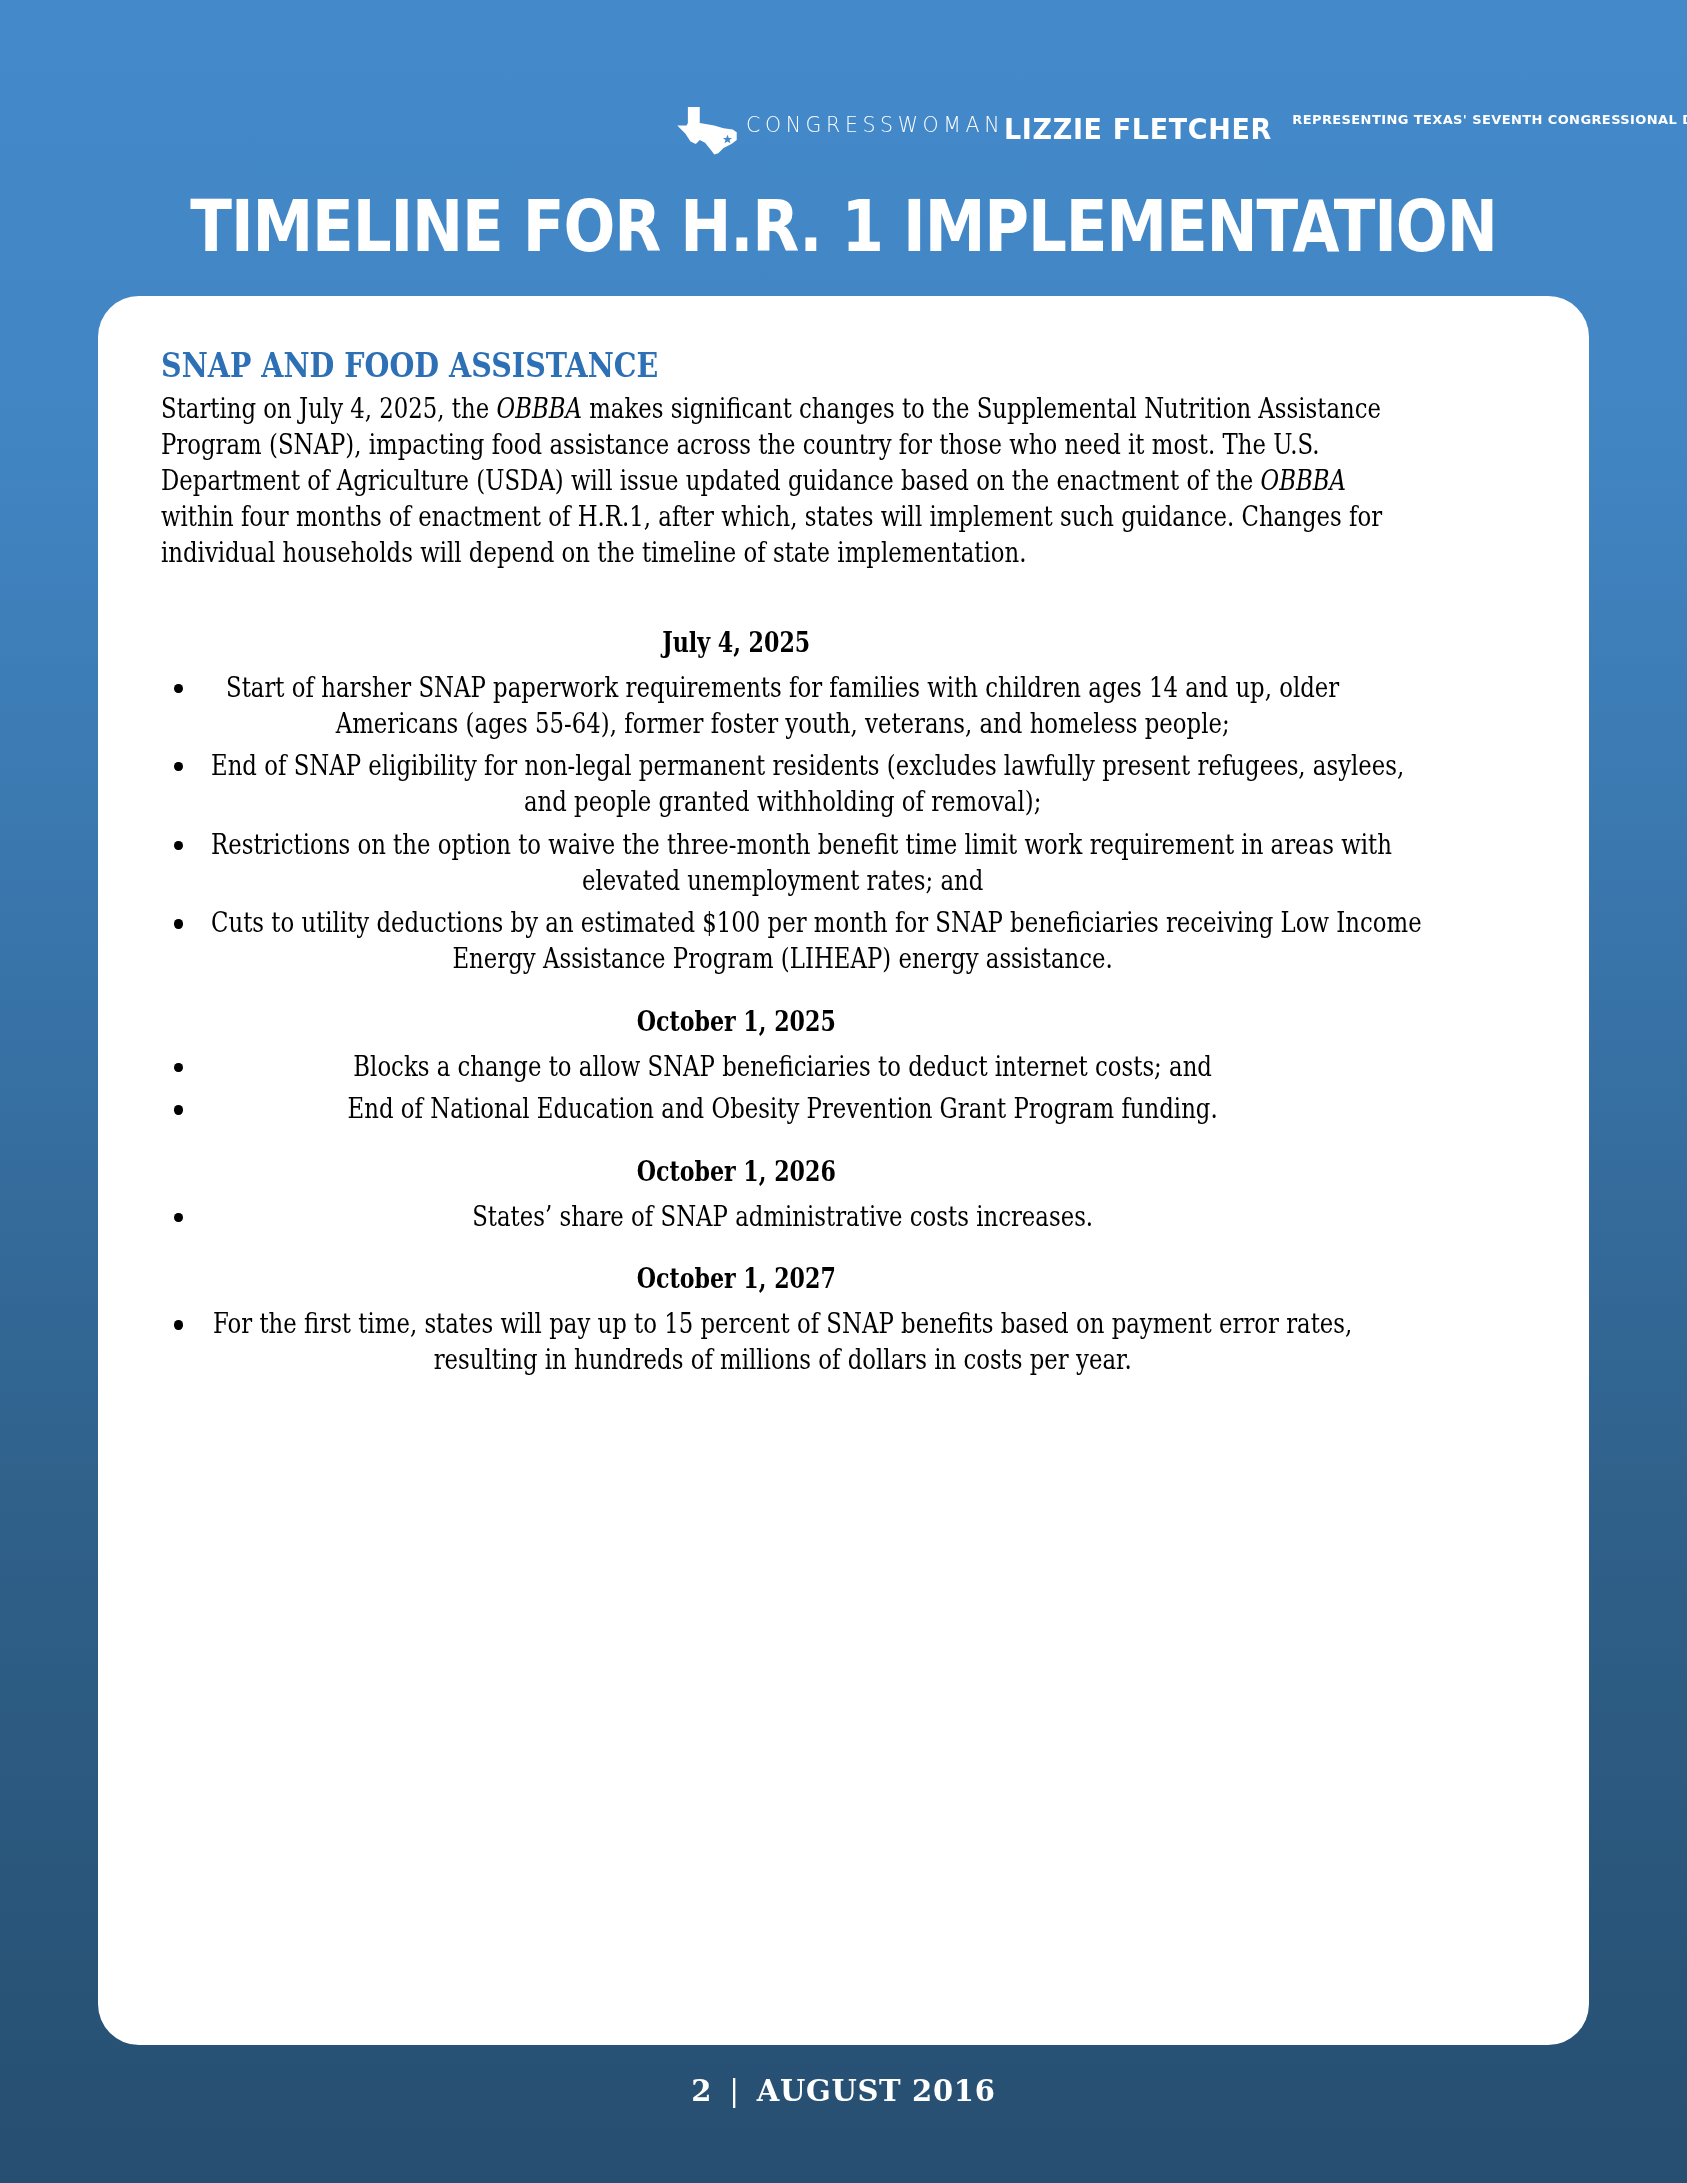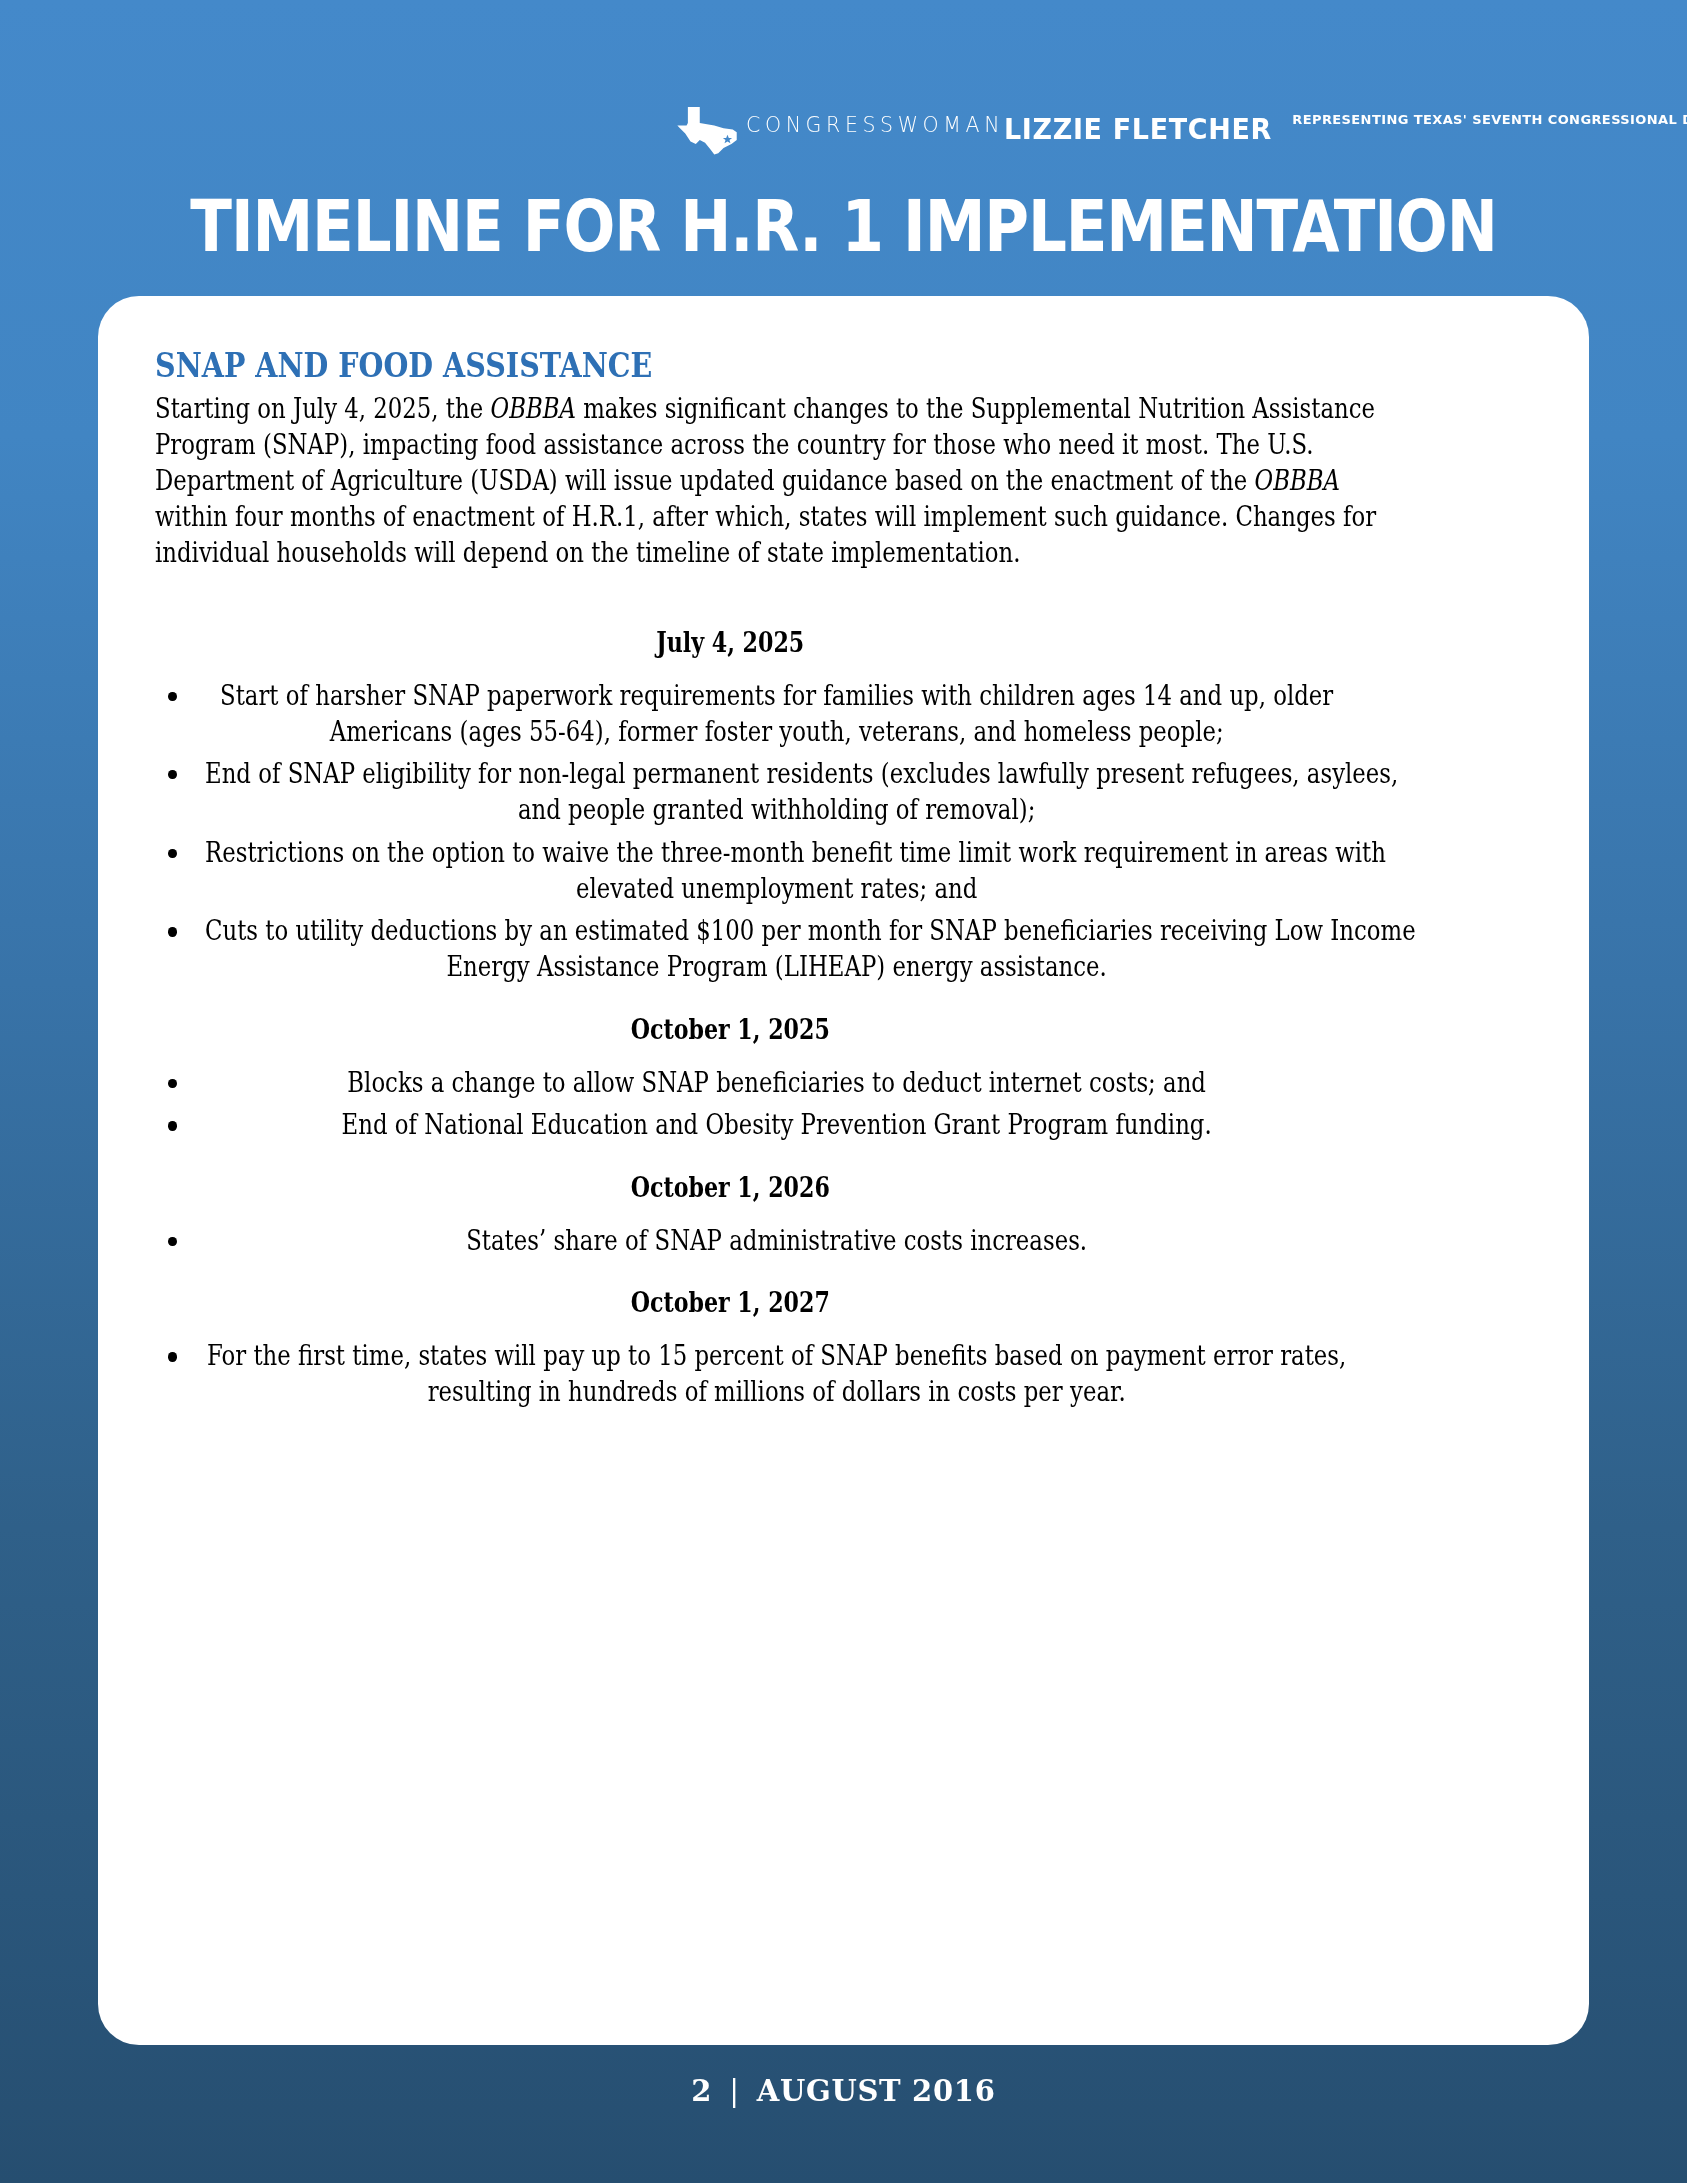--- a/index.html
+++ b/index.html
@@ -32,21 +32,21 @@
     position: absolute; left: 0; width: 1687px; top: 187px; text-align: center;
     font-family: "DejaVu Sans", sans-serif; font-weight: 700; font-size: 71px;
     letter-spacing: -1.3px; color: #fff; line-height: 79px;
     transform: scaleX(0.86); transform-origin: center;
     white-space: nowrap;
   }
   .card {
     position: absolute; left: 98px; top: 296px; width: 1491px; height: 1749px;
     background: #fff; border-radius: 41px;
   }
-  .content { position: absolute; left: 155px; top: 343px; width: 1403px; }
+  .content { position: absolute; left: 161px; top: 343px; width: 1403px; }
   .section-title {
     font-family: "DejaVu Serif", serif; font-weight: 700; font-size: 34px;
     color: #2e70b5; line-height: 45px; margin: 0 0 2.6px 0;
     transform: scaleX(0.84); transform-origin: left center; white-space: nowrap;
   }
   .para, .bullet-text, .date-heading {
     font-family: "DejaVu Serif", serif; font-size: 27px; line-height: 36px;
   }
   .para { margin: 0; }
   .line {
@@ -55,21 +55,21 @@
   }
   .date-heading {
     font-weight: 700; margin: 0; white-space: nowrap;
     transform: scaleX(0.82); transform-origin: left center;
   }
   .group { margin-top: 0; text-align: center; }
   .g1 { margin-top: 54px; }
   .g2 { margin-top: 26.5px; }
   .g3 { margin-top: 26.5px; }
   .g4 { margin-top: 26.5px; }
-  ul.bullets { list-style: none; margin: 17px 0 0 0; padding: 0; }
+  ul.bullets { list-style: none; margin: 9px 0 0 0; padding: 0; }
   ul.bullets li { position: relative; padding-left: 50px; margin-bottom: 6.6px; }
   ul.bullets li .dot {
     position: absolute; left: 13.2px; top: 14px; width: 8.6px; height: 9.3px;
     background: #000; border-radius: 50%;
   }
   em { font-style: italic; }
   .footer {
     position: absolute; left: 0; width: 1687px; top: 2071px; text-align: center;
     color: #fff; font-family: "DejaVu Serif", serif; font-weight: 700; font-size: 29px;
     line-height: 40px; letter-spacing: 0.7px;

